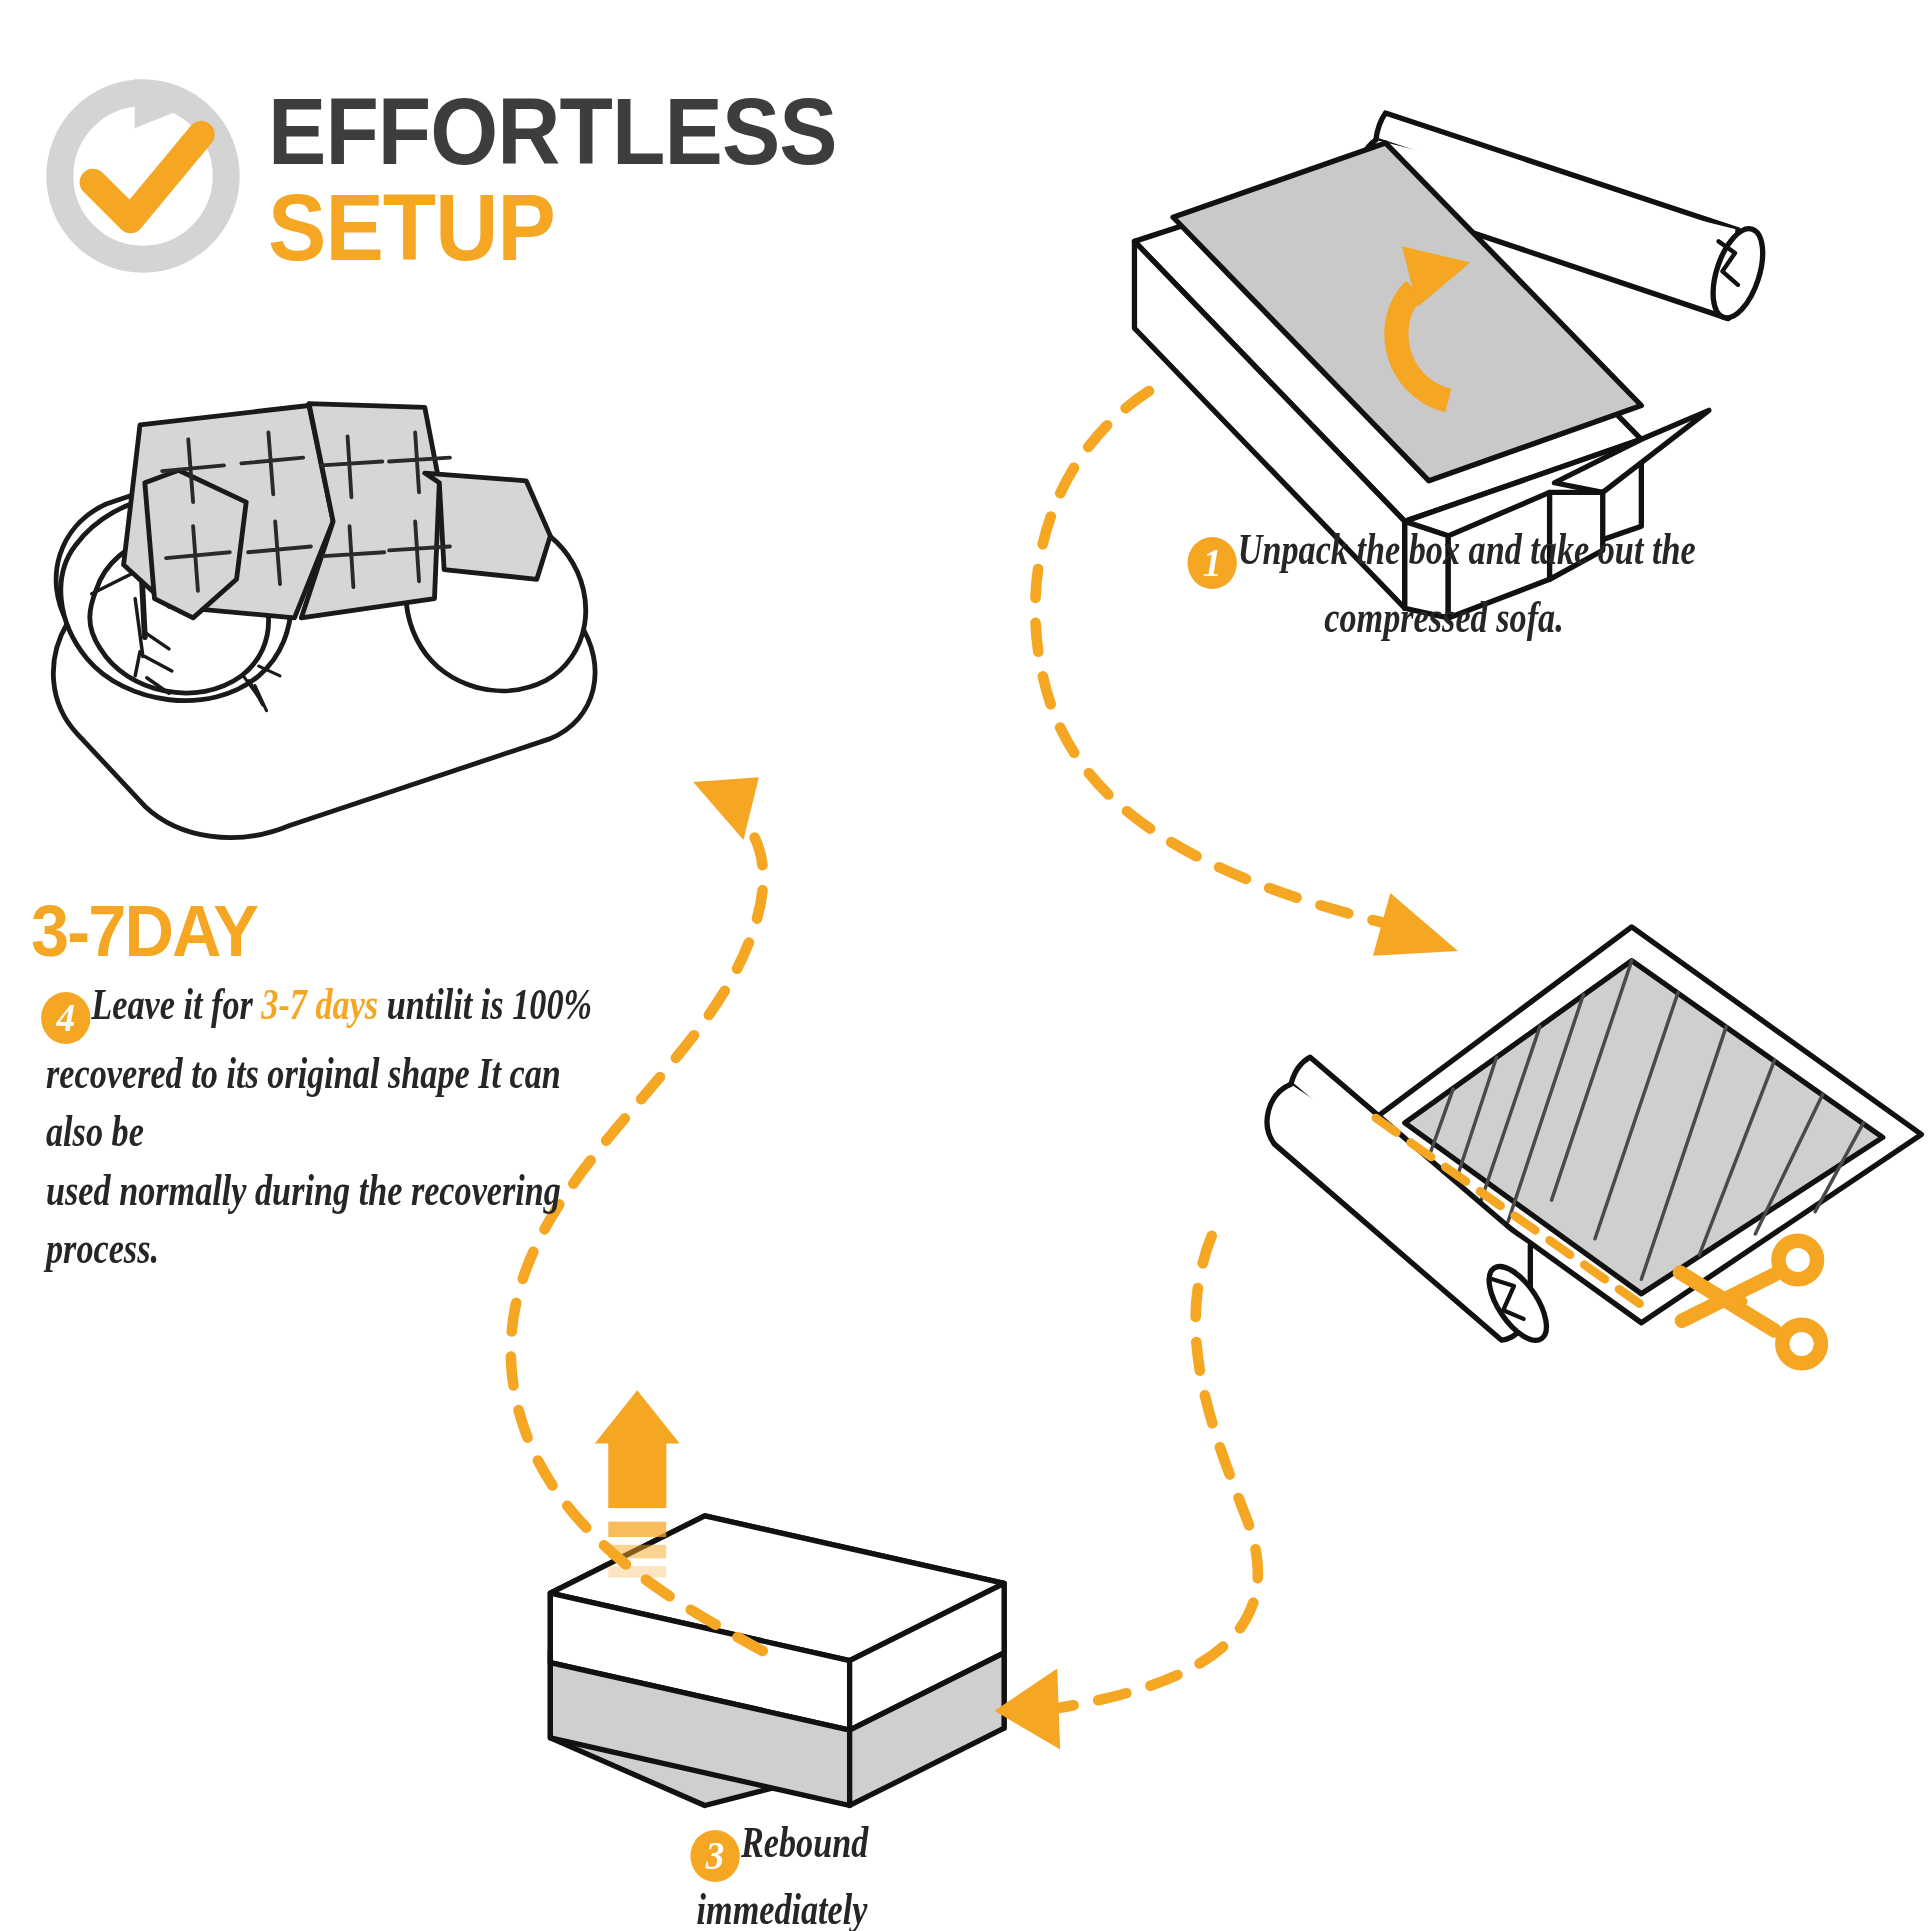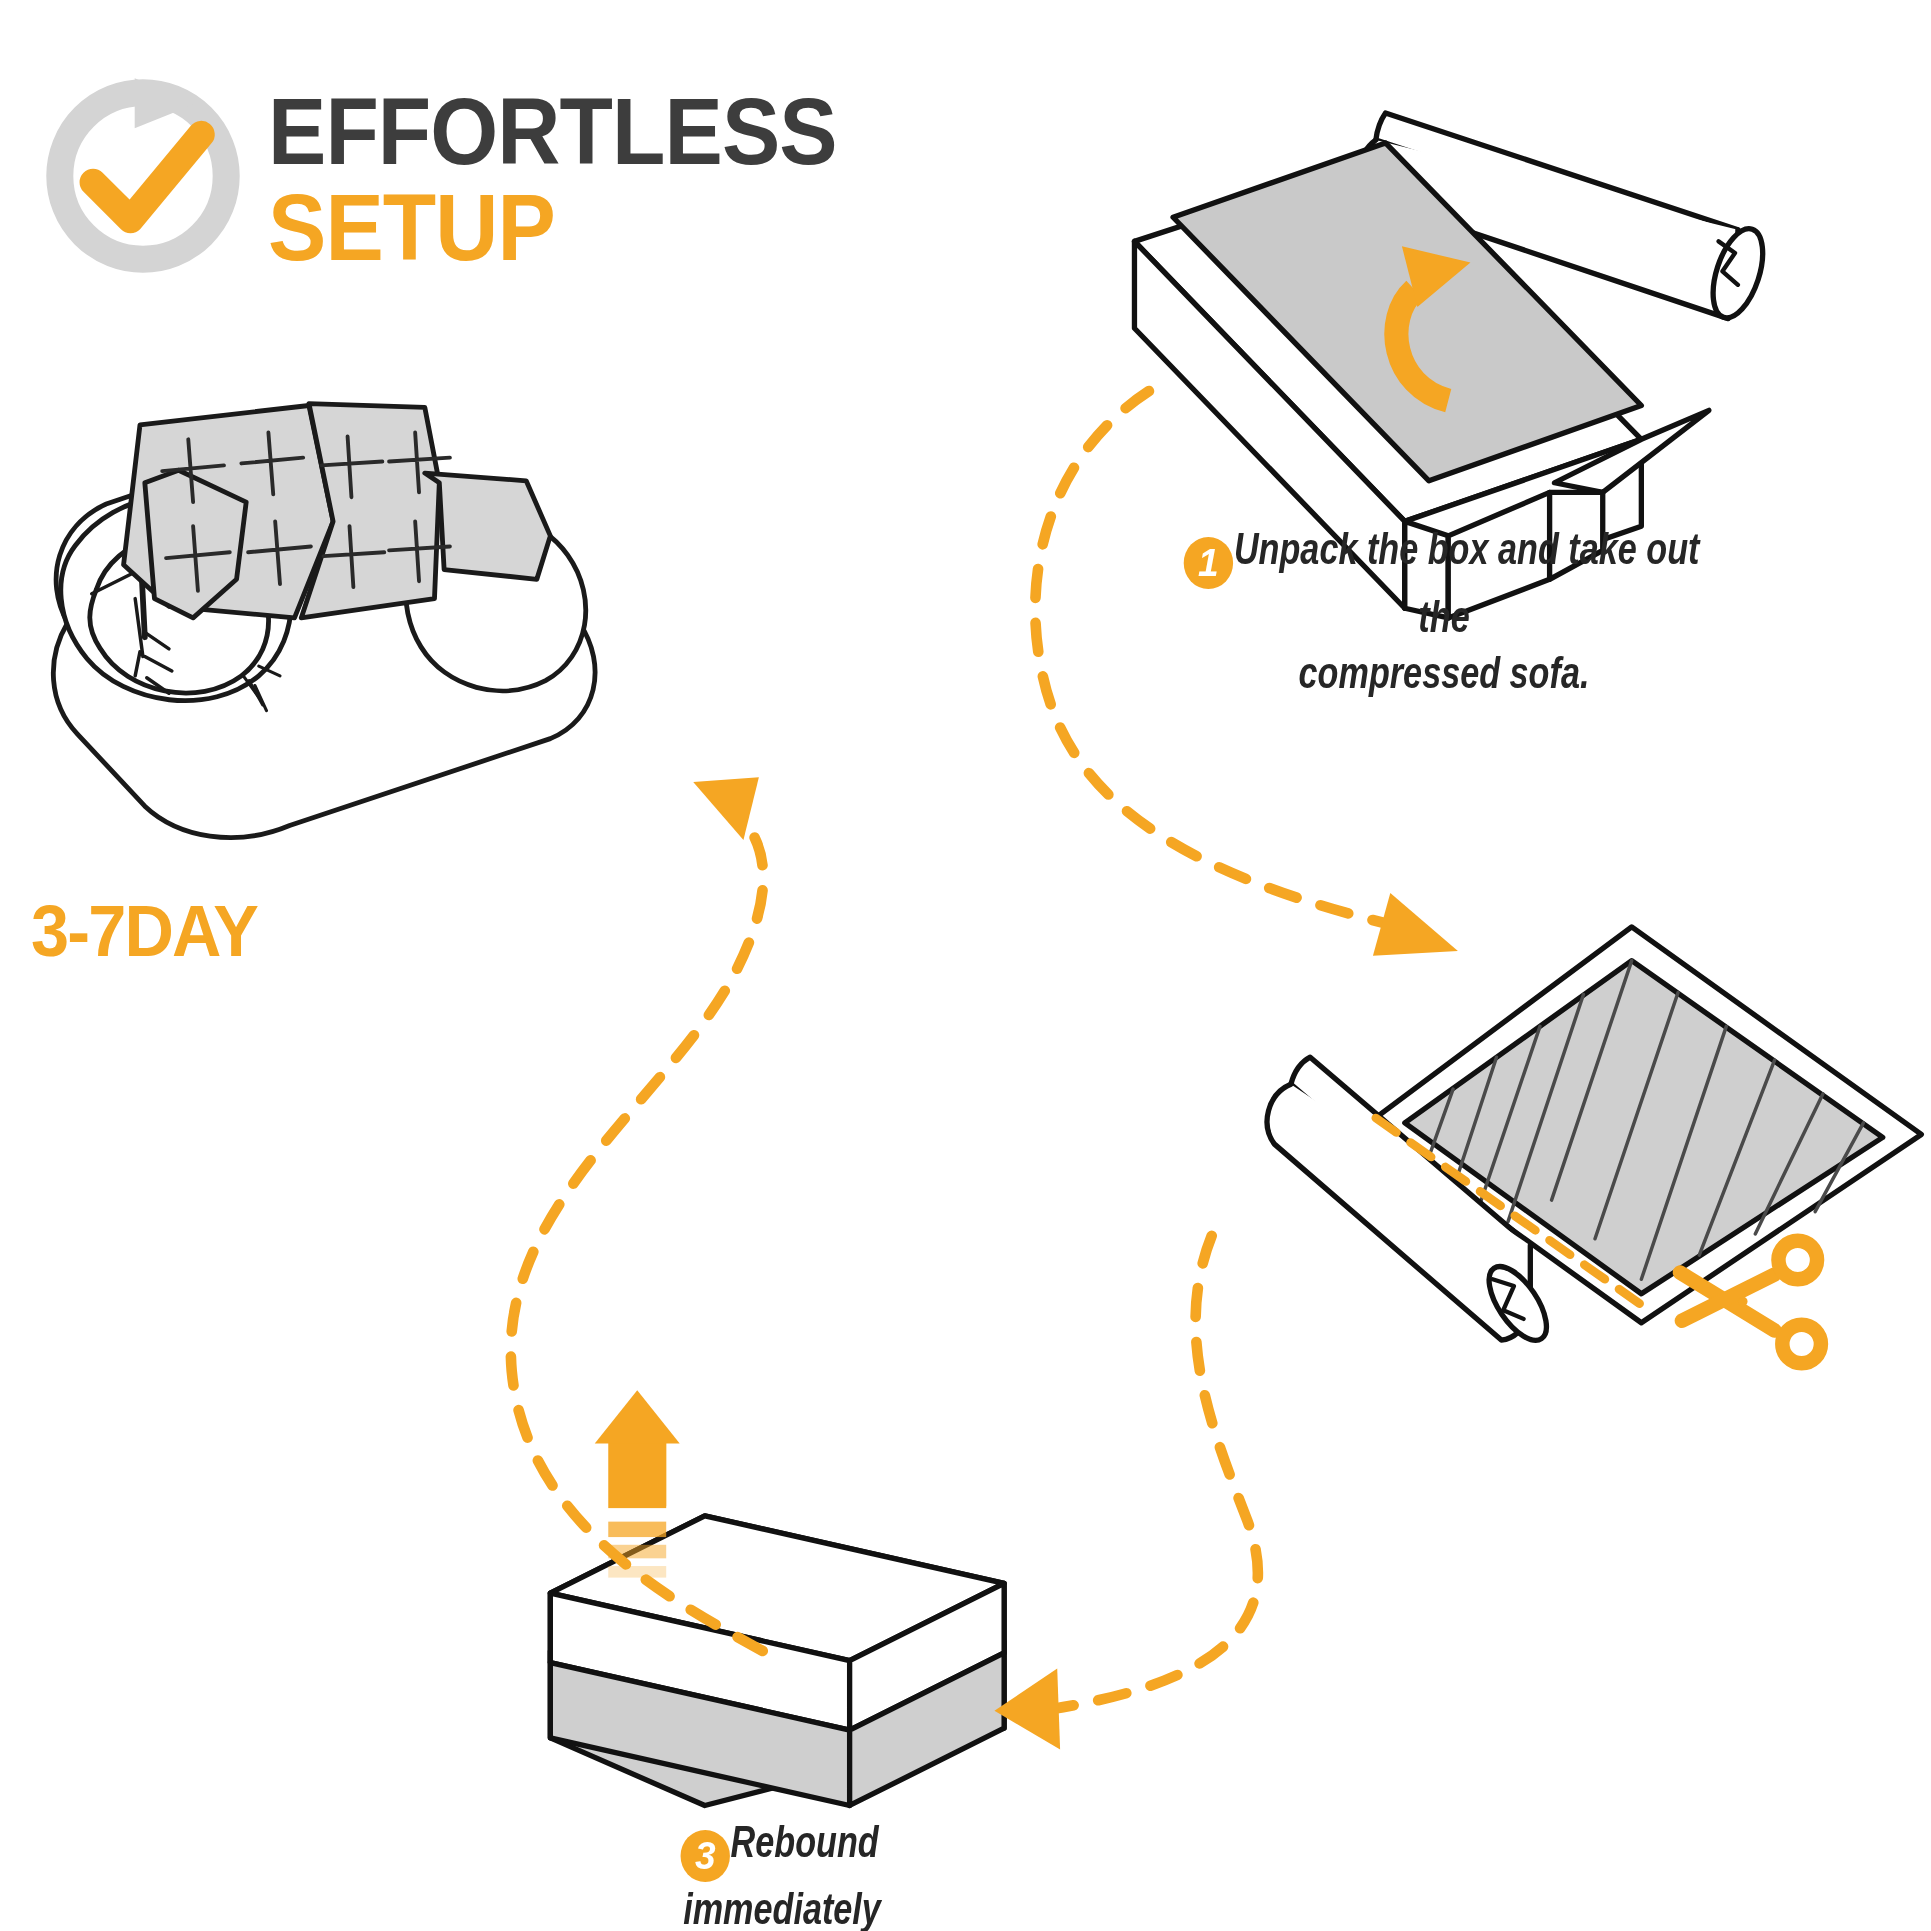--- a/index.html
+++ b/index.html
@@ -71,21 +71,21 @@
     color: #f5a623;
     letter-spacing: -1.9px;
     transform: scaleX(0.95);
     transform-origin: left center;
     white-space: nowrap;
   }
 
   
   .step {
     position: absolute;
-    font-family: Liberation Sans, sans-serif;
+    font-family: Liberation Serif, serif;
   }
   .step-body {
     font-style: italic;
     font-weight: bold;
     color: #262626;
     transform: scaleX(0.76);
     transform-origin: left top;
   }
   .step-body.center-origin {
     transform-origin: center top;
@@ -347,15 +347,22 @@
   </div>
 
 
   <div class="step" id="step3">
     <div class="step-body center-origin">
       <span class="badge">3</span><span>Rebound immediately</span>
       
     </div>
   </div>
 
+  <div class="step" id="step4">
+    <div class="step-body">
+      <span class="badge">4</span><span>Leave it for </span><span class="hl-orange">3-7 days</span><span> untilit is 100%</span>
+      <span class="inline-wrap">recovered to its original shape It can also be</span>
+      <span class="inline-wrap">used normally during the recovering process.</span>
+    </div>
+  </div>
 
 </div>
 
 
 </body></html>

